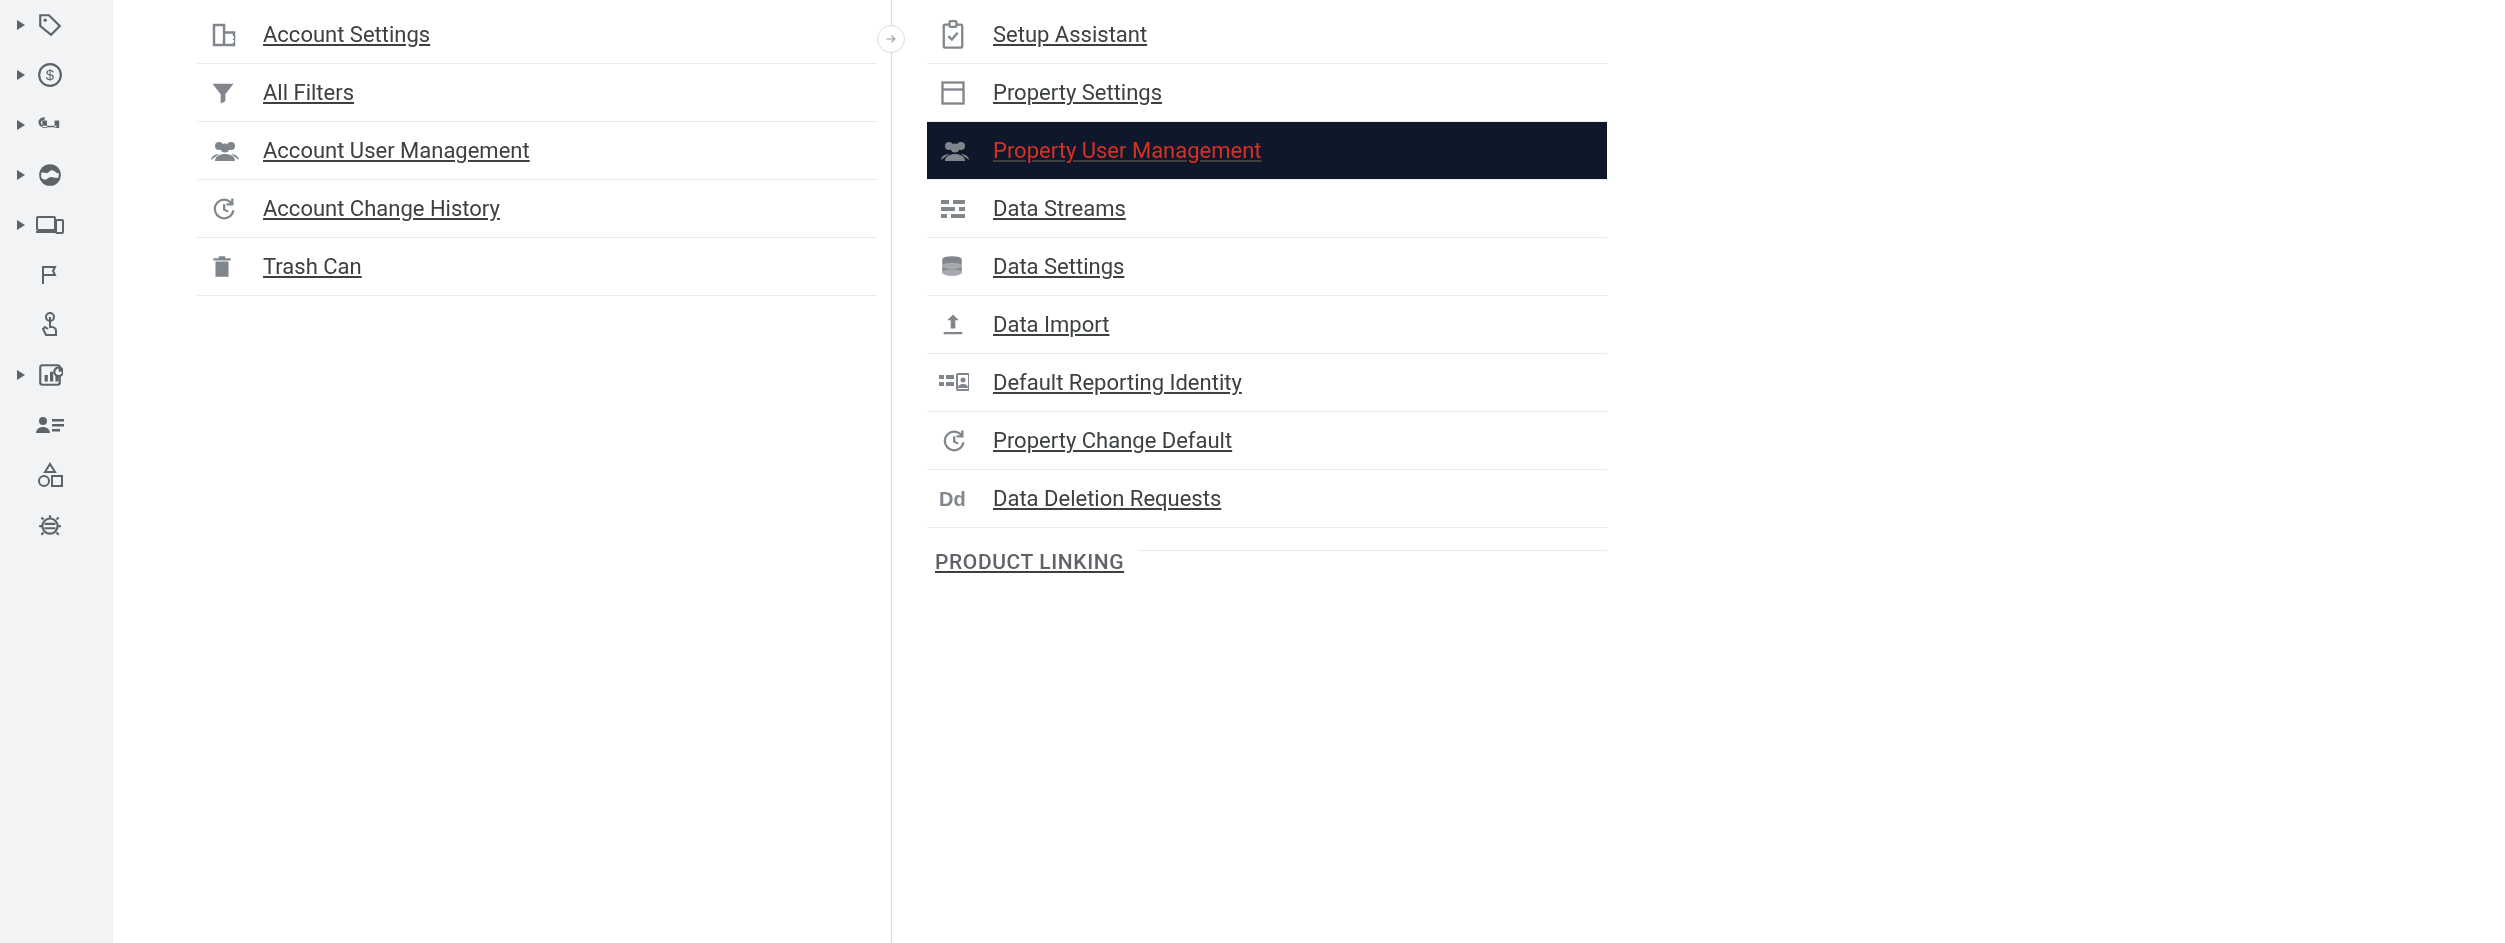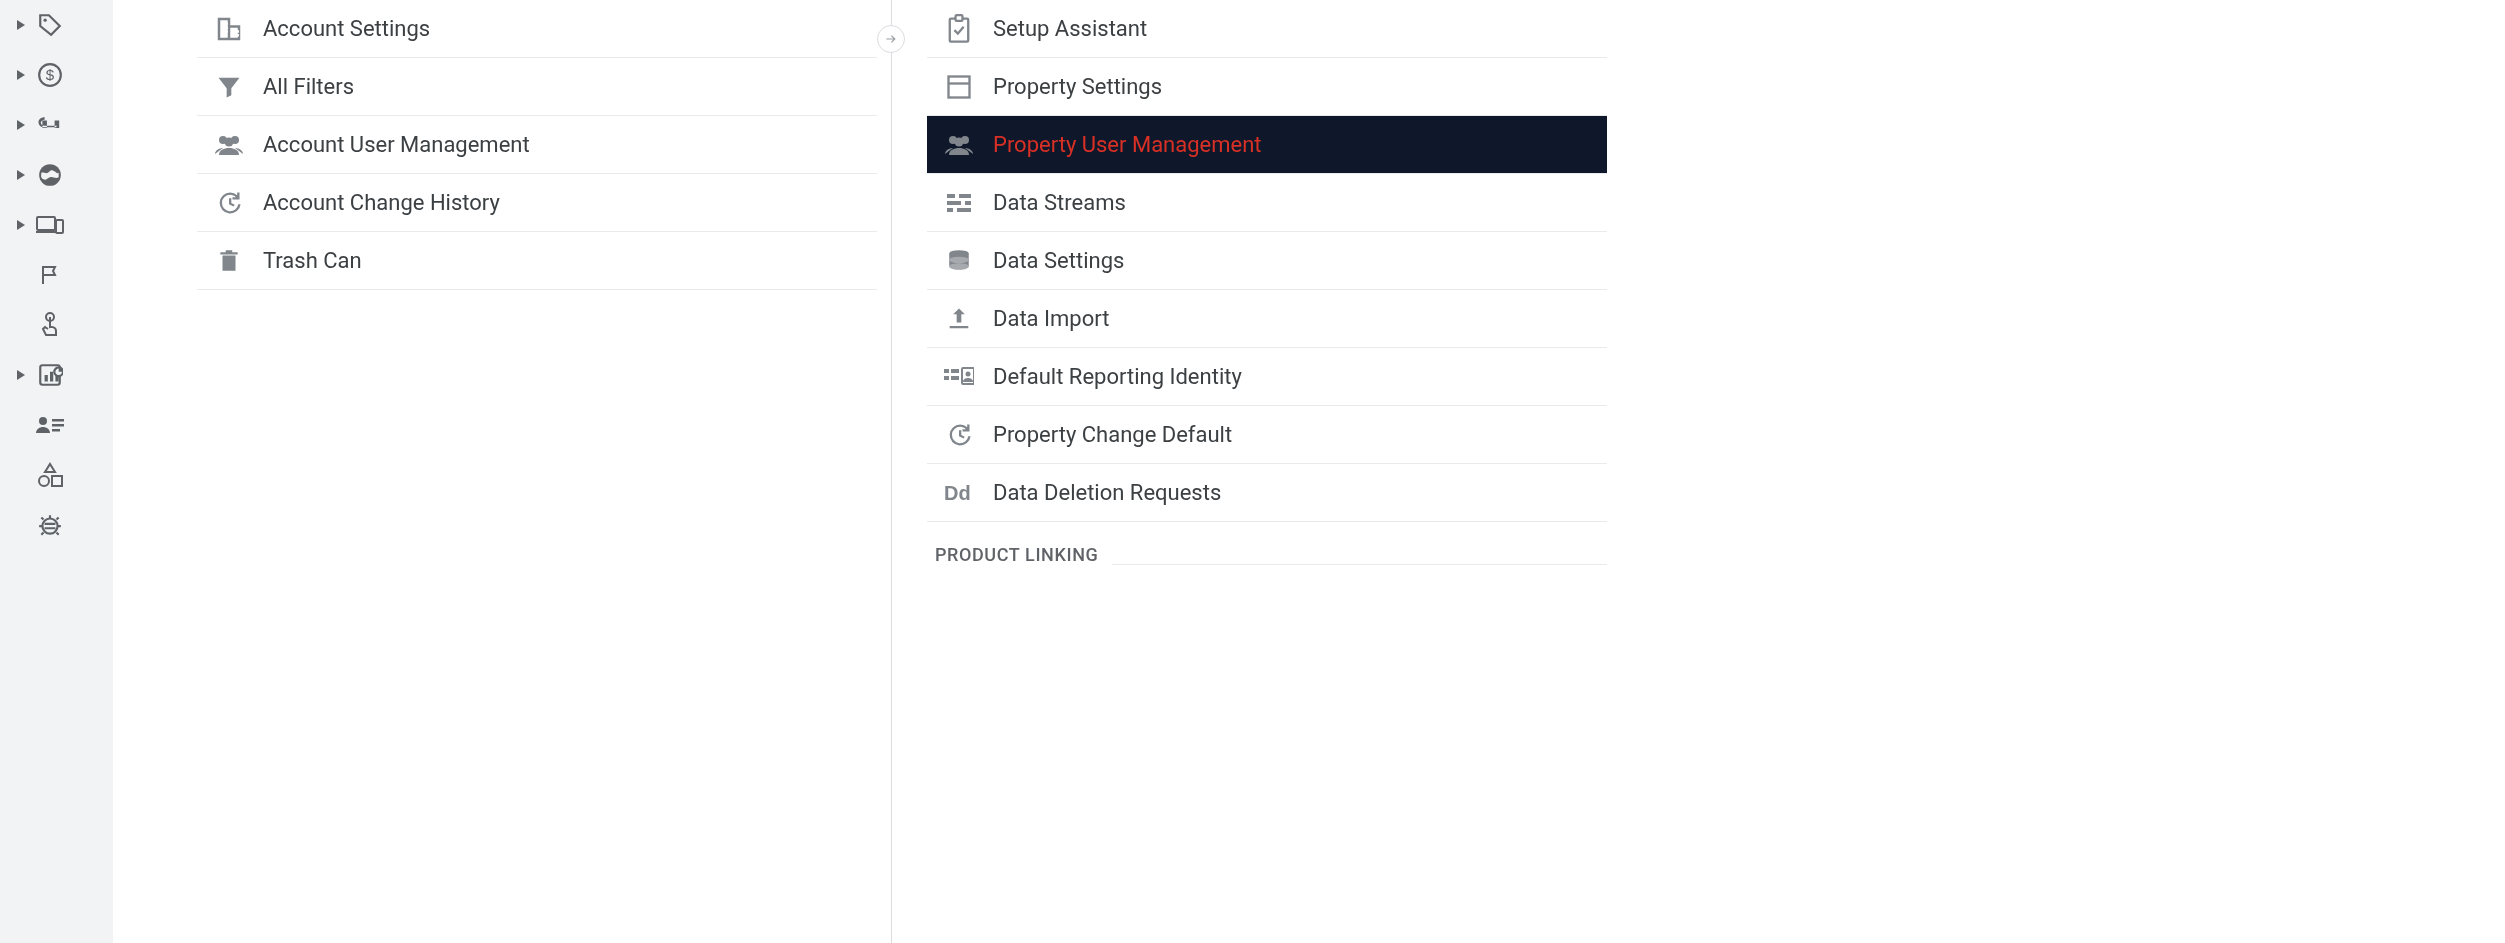--- a/index.html
+++ b/index.html
@@ -47,20 +47,22 @@
   }
   .rail-icon svg { display:block; }
 
   
   .main {
     flex: 1;
     display: flex;
     position: relative;
   }
   .col {
+    padding-top: 6px;
+    text-decoration: underline;
   }
   .col-account {
     width: 680px;
     margin-left: 84px;
   }
   .col-property {
     width: 680px;
     margin-left: 50px;
     position: relative;
   }
@@ -101,39 +103,38 @@
     background: #0f172a;
   }
   .row.active .row-label {
     color: #d93025;
   }
   .row-icon {
     width: 40px;
     height: 40px;
     display: flex;
     align-items: center;
-    justify-content: center;
     color: #80868b;
     flex-shrink: 0;
   }
   .row-icon svg { display:block; }
   .row-label {
     margin-left: 14px;
     font-size: 22px;
     color: #3c4043;
   }
 
   .section-header {
-    font-size: 18px;
+    font-size: 21px;
     letter-spacing: 0.6px;
     color: #5f6368;
     font-weight: 500;
     padding: 22px 0 6px 8px;
     display: flex;
-    align-items: flex-end;
+    align-items: flex-start;
   }
   .section-header .line {
     flex: 1;
     height: 1px;
     background: #e8eaed;
     margin-left: 14px;
   }
 </style>
 </head>
 <body>

